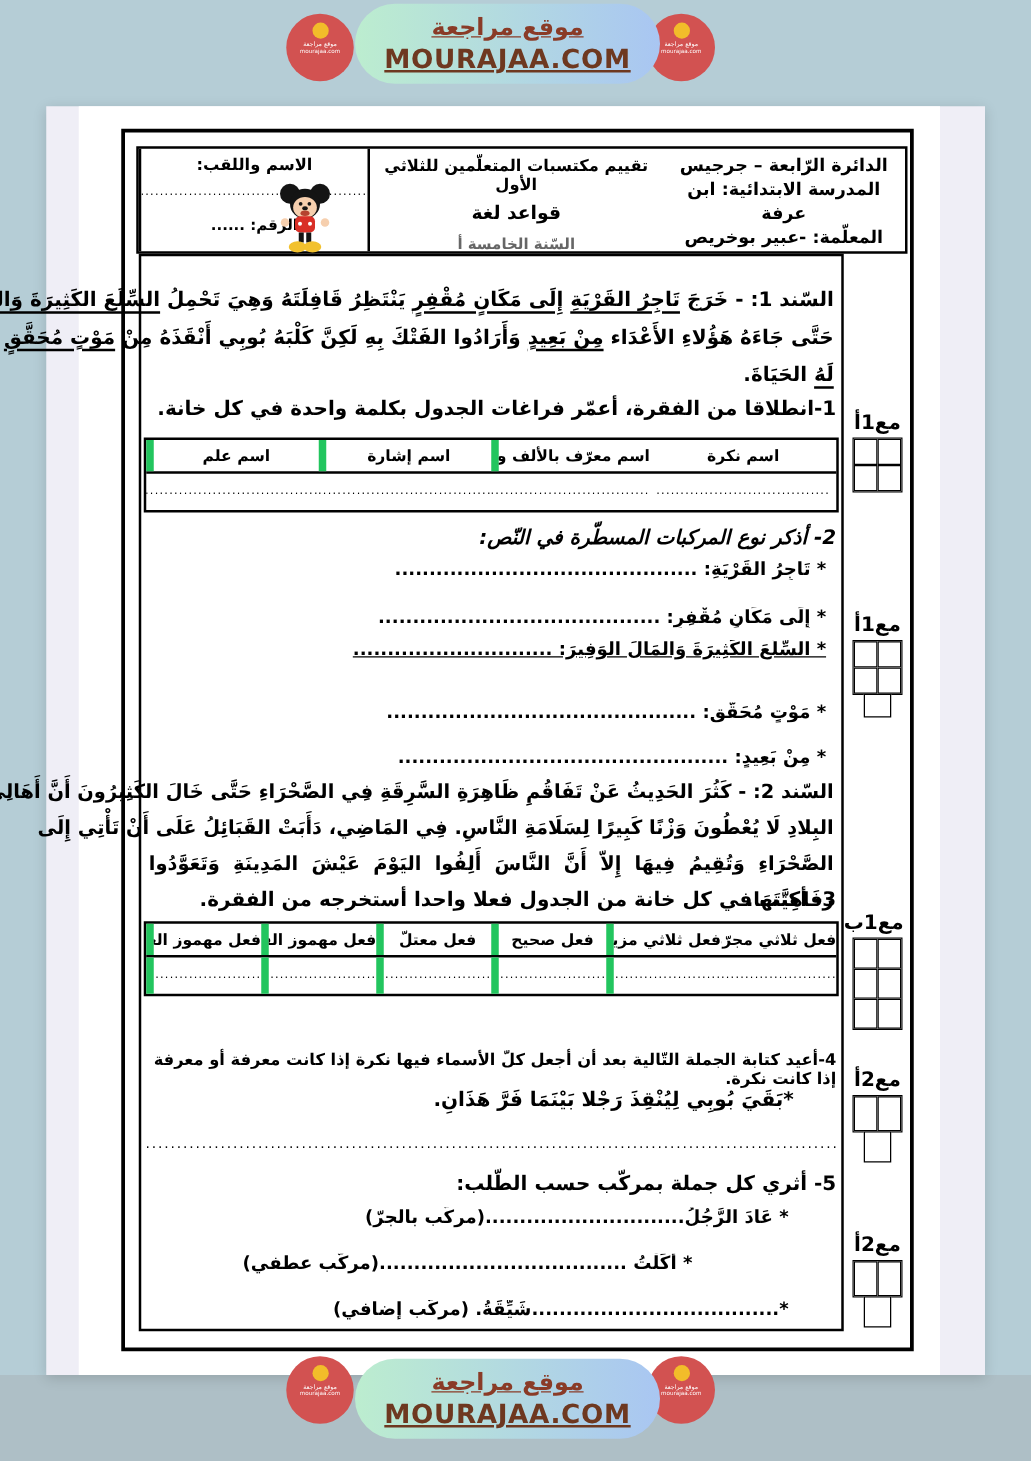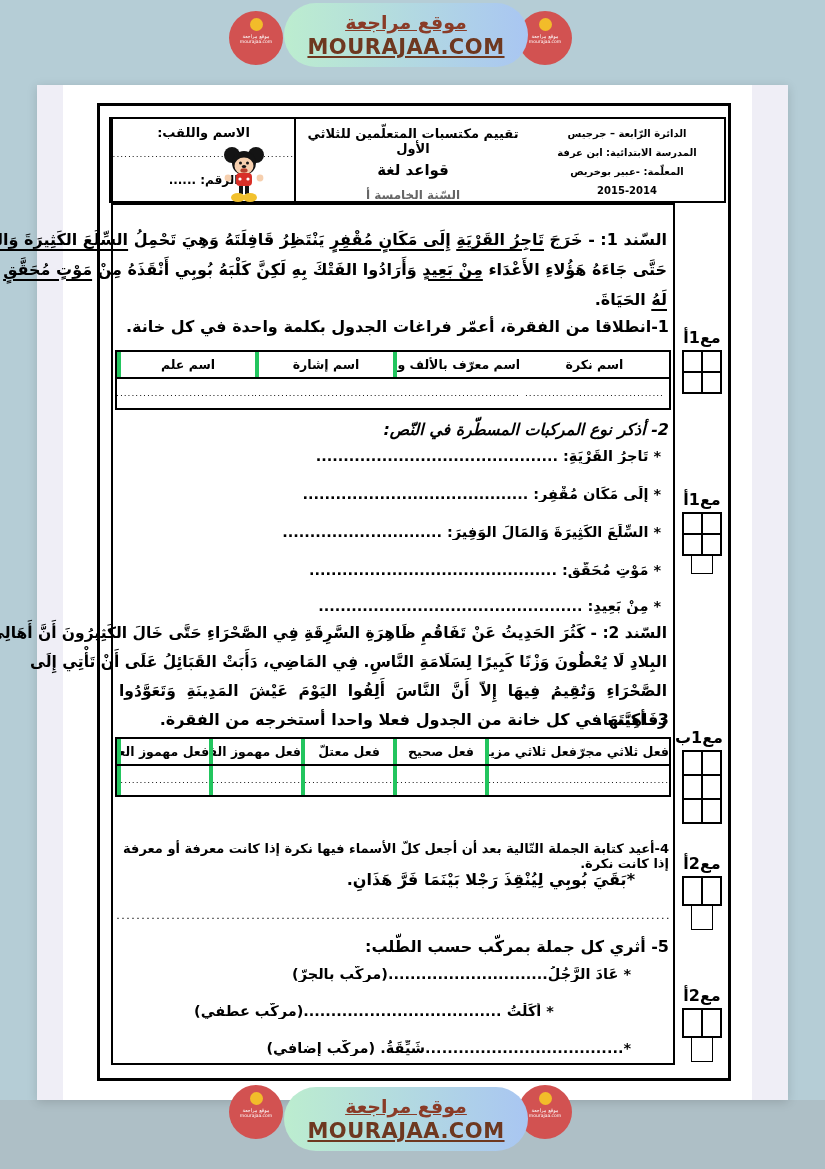--- a/index.html
+++ b/index.html
@@ -29,21 +29,21 @@
   .lg3{left:229px;top:1085px;} .lg4{left:518px;top:1085px;}
   
   .doc{left:97px;top:103px;width:628px;height:972px;border:3px solid #000;background:#fff;}
   .doc *{box-sizing:border-box;}
   
   .hdr-table{position:absolute;left:9px;top:11px;width:617px;height:86px;border:2px solid #000;
     direction:rtl;display:flex;}
   .hcell{height:100%;overflow:hidden;}
   .hcell + .hcell{border-left:2px solid #000;}
   .c-school{width:194px;text-align:center;padding-top:5px;}
-  .c-school div{font-size:10px;font-weight:bold;line-height:19px;}
+  .c-school div{font-size:14px;font-weight:bold;line-height:19px;}
   .c-title{width:236px;text-align:center;padding-top:7px;}
   .c-title .tl1{font-size:13px;font-weight:bold;}
   .c-title .tl2{font-size:15px;font-weight:bold;margin-top:5px;}
   .c-title .tl3{font-size:12px;font-weight:bold;color:#666;margin-top:9px;}
   .c-name{flex:1;text-align:center;padding-top:6px;position:relative;}
   .c-name .nlab{font-size:13px;font-weight:bold;}
   .c-name .ndots{font-size:9px;letter-spacing:1px;margin-top:9px;white-space:nowrap;overflow:hidden;}
   .c-name .nnum{font-size:12px;font-weight:bold;margin-top:14px;}
   
   .inner-box{position:absolute;left:11px;top:97px;width:564px;height:862px;border:2px solid #000;direction:rtl;}
@@ -58,21 +58,21 @@
   .q5item{right:42px;}
   .q4sent{right:38px;font-size:16px;font-weight:bold;}
   .dotline{right:2px;left:2px;font-size:11px;letter-spacing:1.5px;white-space:nowrap;overflow:hidden;}
   
   .qtable{right:2px;left:2px;border:2px solid #000;display:flex;flex-direction:column;direction:rtl;}
   .trow{display:flex;width:100%;}
   .thead{height:27px;border-bottom:2px solid #000;}
   .thead .tc{font-size:12.5px;font-weight:bold;text-align:center;padding-top:5px;overflow:hidden;white-space:nowrap;}
   .tdots{height:29px;}
   .tdots .tc{font-size:9px;letter-spacing:1px;text-align:center;padding-top:9px;overflow:hidden;white-space:nowrap;}
-  .vsep .tc + .tc{border-left:4px solid #22c55e;}
+  .vsep .tc + .tc{border-left:6px solid #22c55e;}
   .t1 .tc{width:25%;} .t1 .tc.w1{width:27%;} .t1 .tc.w2{width:23%;}
   .t2t .tc{width:16.666%;}
   
   .mark{position:absolute;left:581px;width:42px;text-align:center;}
   .mark-label{font-size:16px;font-weight:bold;margin-bottom:3px;direction:rtl;}
   .mark-grid{display:grid;margin:0 auto;width:max-content;border:1px solid #000;}
   .mark-grid .cell{width:19px;border:1px solid #000;background:#fff;}
   .mark-0{top:222px;} .mark-1{top:384px;} .mark-2{top:622px;} .mark-3{top:748px;} .mark-4{top:880px;}
   .mark-0 .cell,.mark-1 .cell{height:21px;}
   .mark-2 .cell{height:24px;}
@@ -144,21 +144,21 @@
         <div class="tc w1">....................................</div>
         <div class="tc w2">....................................</div>
         <div class="tc">....................................</div>
         <div class="tc">....................................</div>
       </div>
     </div>
 
     <div class="qline" style="top:215px;font-style:italic;">2- أذكر نوع المركبات المسطّرة في النّص:</div>
     <div class="qitem" style="top:243px;">* تَاجِرُ القَرْيَةِ: ............................................</div>
     <div class="qitem" style="top:281px;">* إِلَى مَكَانٍ مُقْفِرٍ: .........................................</div>
-    <div class="qitem" style="top:319px;">* السِّلَعَ الكَثِيرَةَ وَالمَالَ الوَفِيرَ: .............................</div>
+    <div class="qitem" style="top:307px;text-decoration:underline;">* السِّلَعَ الكَثِيرَةَ وَالمَالَ الوَفِيرَ: .............................</div>
     <div class="qitem" style="top:357px;">* مَوْتٍ مُحَقَّقٍ: .............................................</div>
     <div class="qitem" style="top:393px;">* مِنْ بَعِيدٍ: ................................................</div>
 
     <div class="pline p2line" style="top:414px;">السّند 2: - كَثُرَ الحَدِيثُ عَنْ تَفَاقُمِ ظَاهِرَةِ السَّرِقَةِ فِي الصَّحْرَاءِ حَتَّى خَالَ الكَثِيرُونَ أَنَّ أَهَالِي</div>
     <div class="pline p2line" style="top:443px;margin-left:46px;">البِلادِ لَا يُعْطُونَ وَزْنًا كَبِيرًا لِسَلَامَةِ النَّاسِ. فِي المَاضِي، دَأَبَتْ القَبَائِلُ عَلَى أَنْ تَأْتِي إِلَى</div>
     <div class="pline p2line short" style="top:472px;">الصَّحْرَاءِ وَتُقِيمُ فِيهَا إِلاّ أَنَّ النَّاسَ أَلِفُوا اليَوْمَ عَيْشَ المَدِينَةِ وَتَعَوَّدُوا رَفَاهِيَّتَهَا.</div>
 
     <div class="qline" style="top:505px;">3- أكتب في كل خانة من الجدول فعلا واحدا أستخرجه من الفقرة.</div>
 
     <div class="qtable t2t" style="top:532px;">

